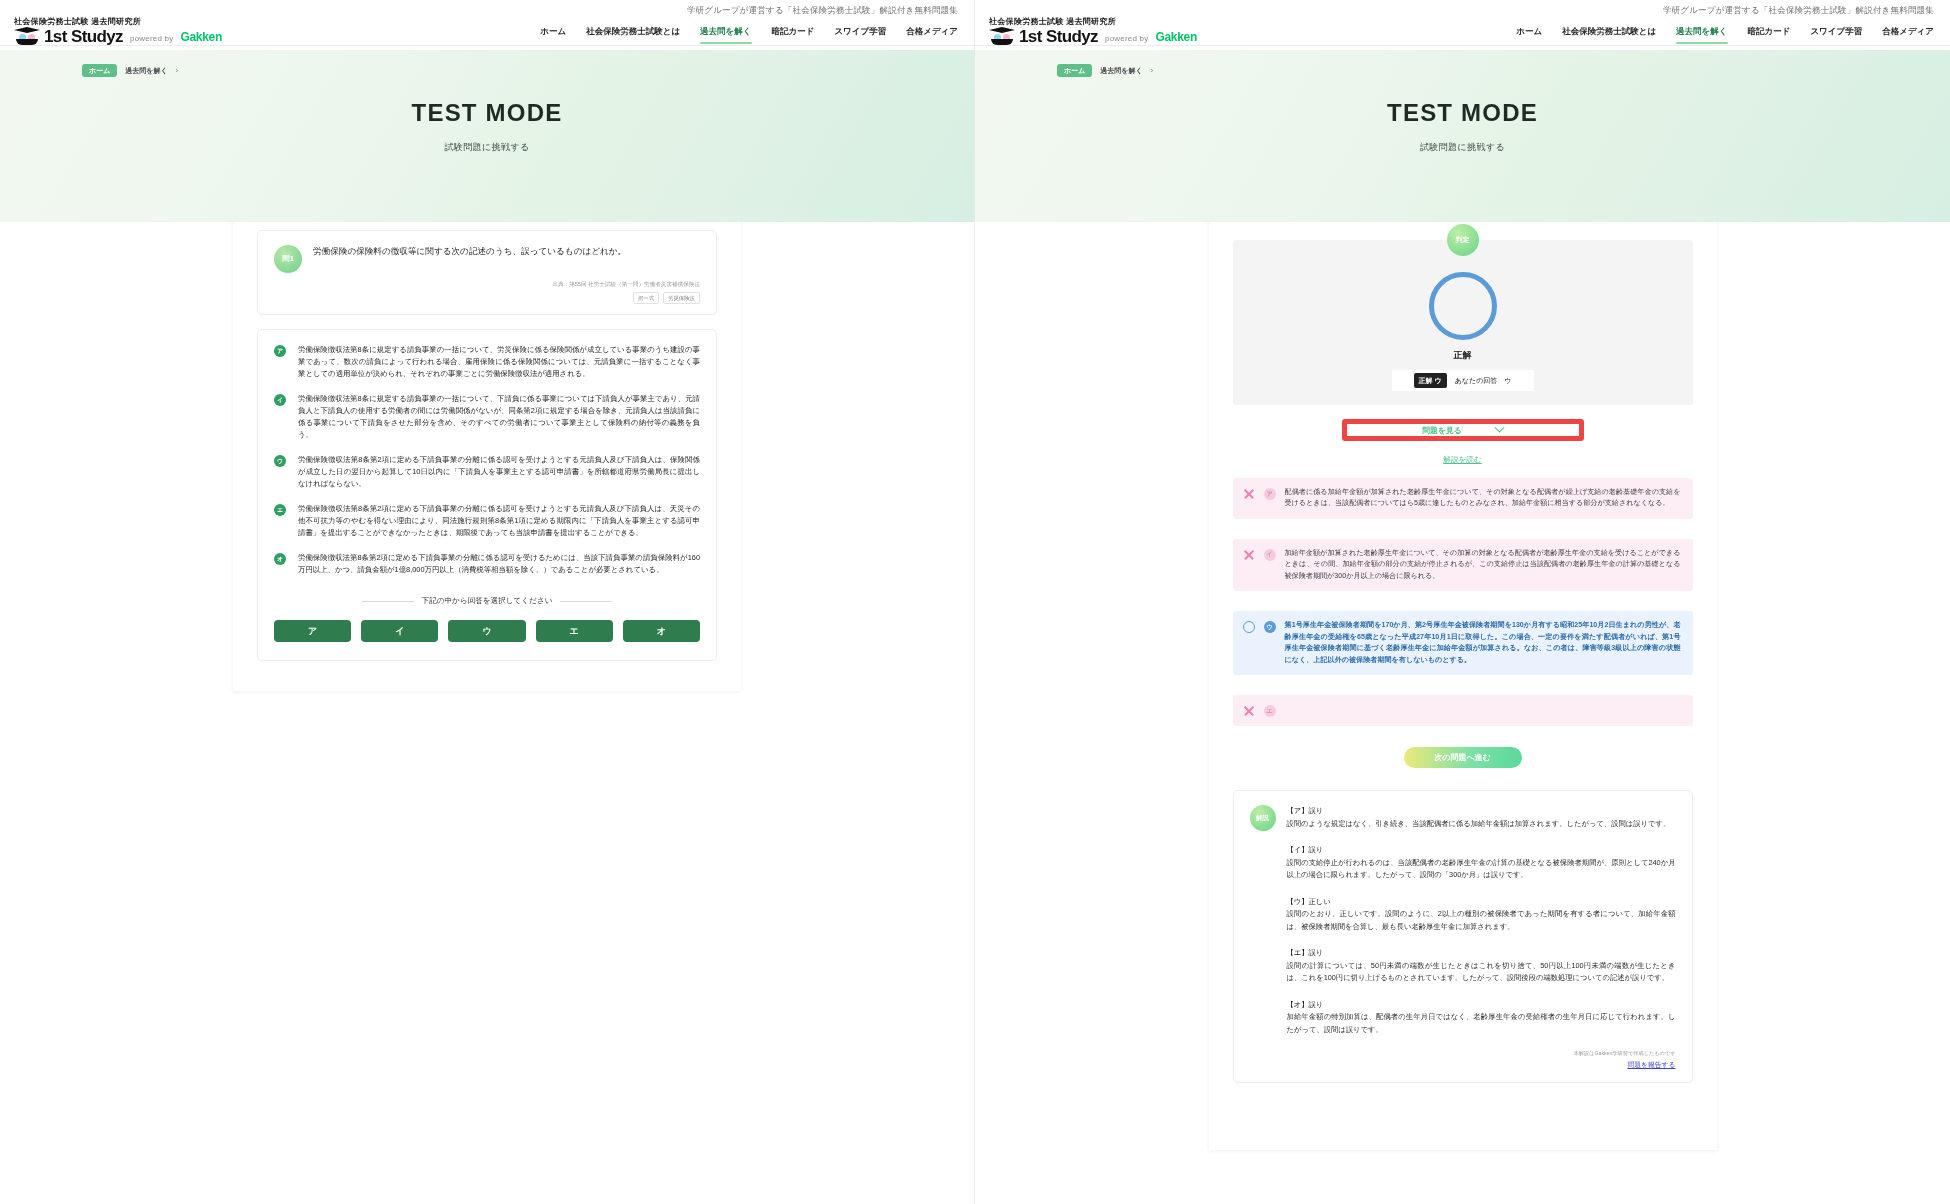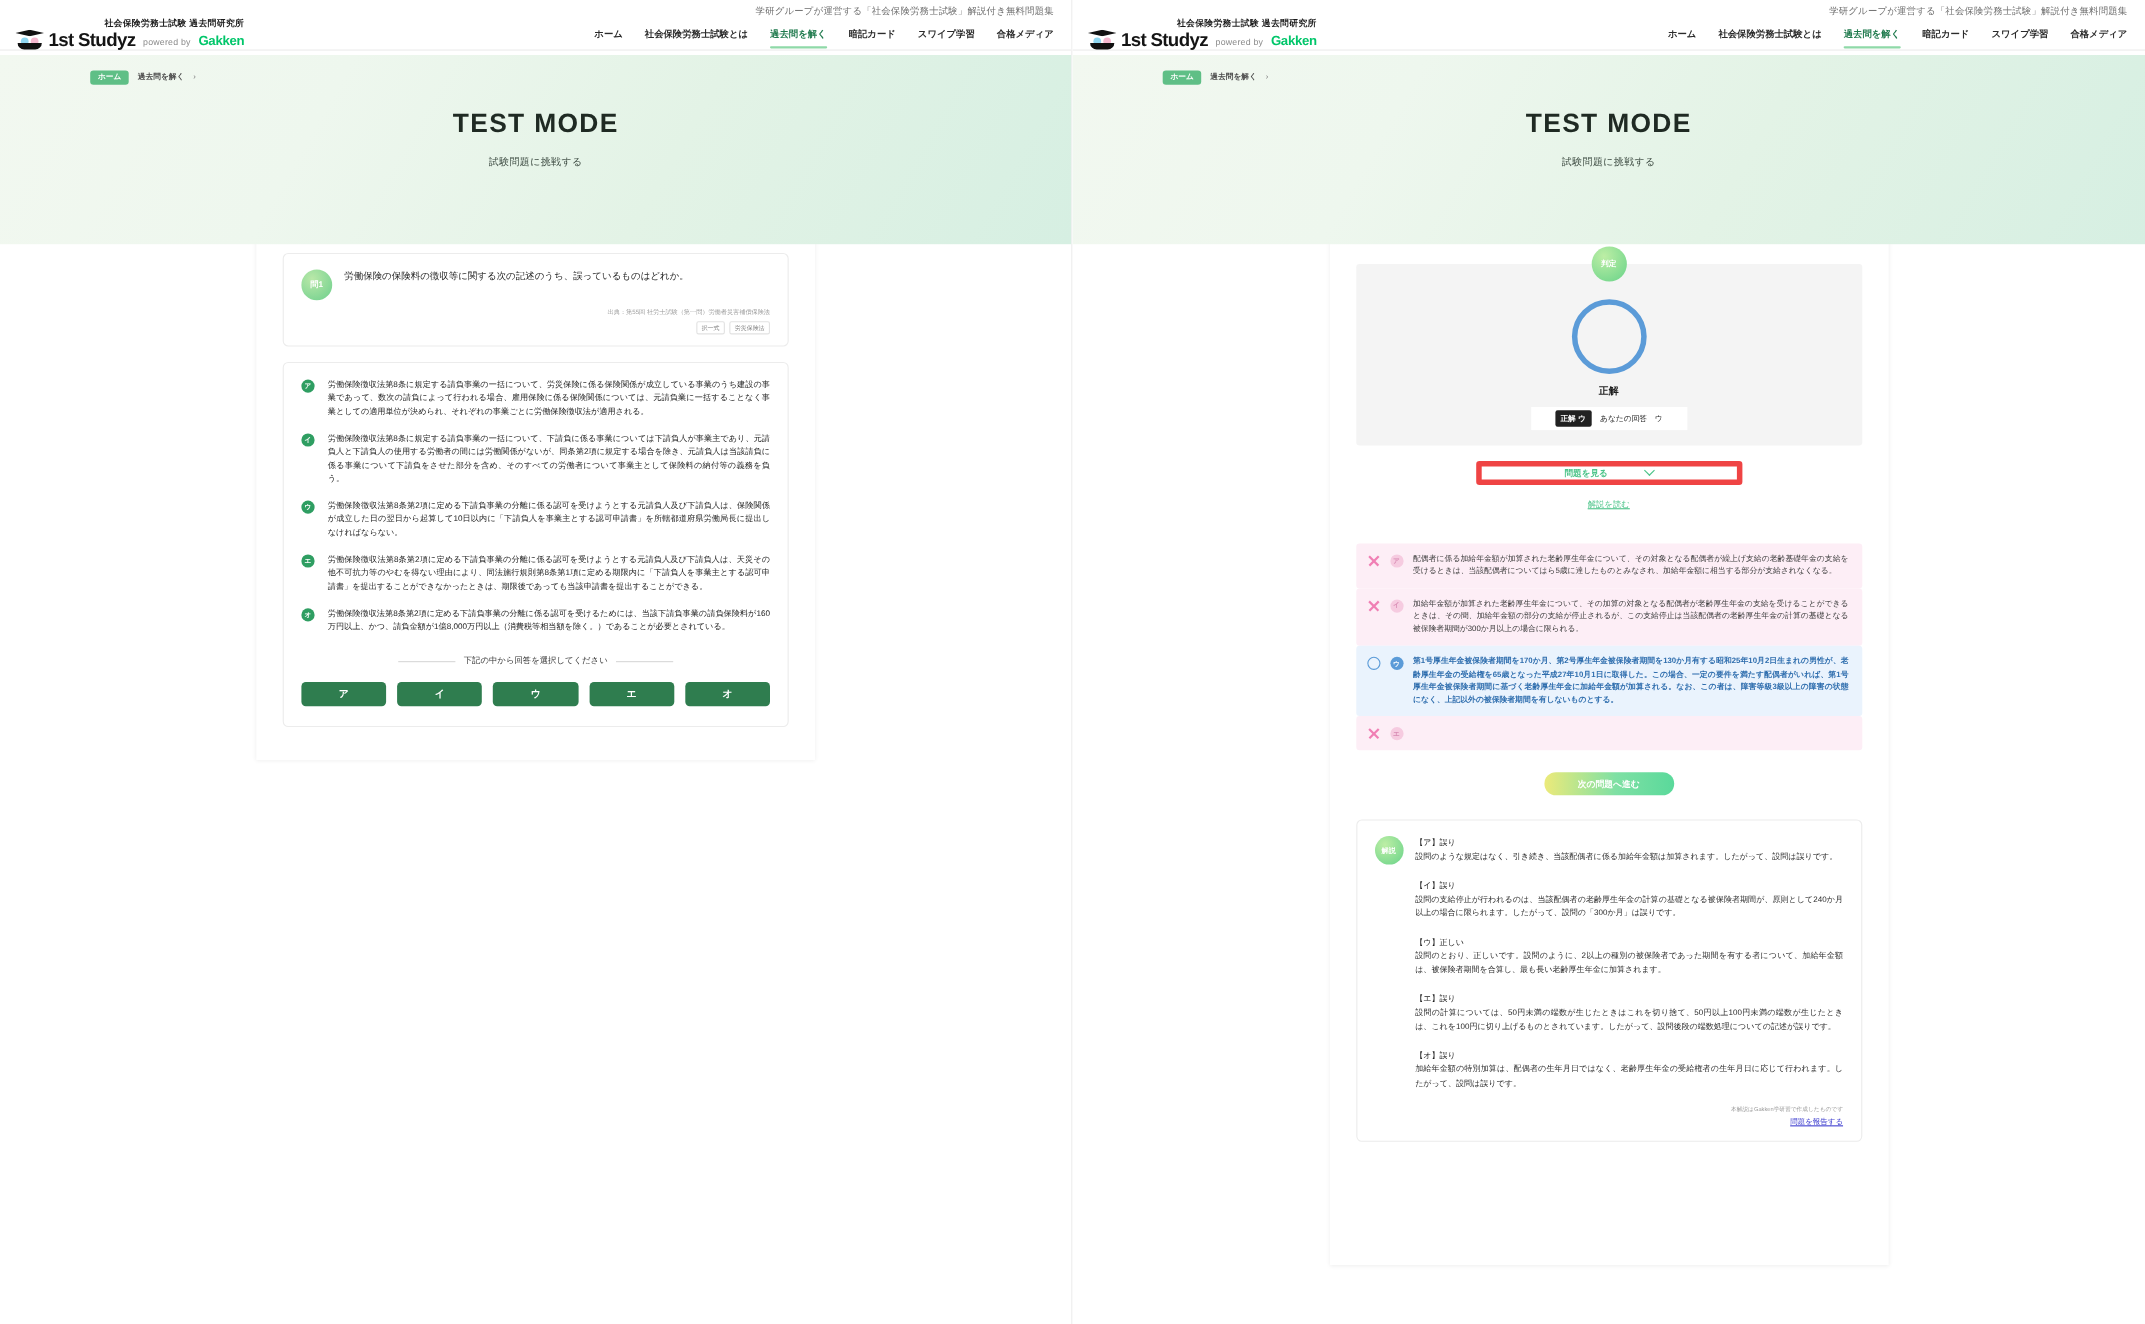--- a/index.html
+++ b/index.html
@@ -19,21 +19,21 @@
     padding-right: 16px; font-size: 8.5px; color:#6f6f6f; letter-spacing:.2px;
   }
 
   
   .header {
     height: 28px; display:flex; align-items:center; justify-content:space-between;
     padding: 0 16px 0 14px; border-bottom: 1px solid #ececec; background:#fff;
     position: relative; top:-4px;
   }
   .brand { display:flex; flex-direction:column; gap:1px; }
-  .brand-top { font-size: 8px; font-weight: 700; color:#1b1b1b; letter-spacing:.3px; line-height:1;text-align:right; }
+  .brand-top { font-size: 8px; font-weight: 700; color:#1b1b1b; letter-spacing:.3px; line-height:1; }
   .brand-row { display:flex; align-items:flex-end; gap:7px; }
   .brand-logo { display:flex; align-items:center; gap:4px; }
   .cap {
     width: 26px; height: 18px; position: relative; flex:none;
   }
   .cap .mortar {
     position:absolute; left:0; top:0; width:26px; height:7px; background:#111;
     clip-path: polygon(50% 0%, 100% 42%, 50% 84%, 0% 42%);
   }
   .cap .qa {
@@ -154,21 +154,21 @@
 
   .see-q {
     margin: 14px auto 0; width: 242px; height:22px; border:5px solid #ef4444; border-radius:3px;
     display:flex; align-items:center; justify-content:center; gap:34px; cursor:pointer;
   }
   .see-q span { font-size:7.8px; color:#4cc489; font-weight:700; }
   .chev { width:7px; height:7px; border-right:1.4px solid #4cc489; border-bottom:1.4px solid #4cc489; transform: rotate(45deg) translate(-2px,-2px); }
   .read-exp { text-align:center; margin-top:7px; }
   .read-exp a { font-size:7.6px; color:#4cc489; text-decoration:underline; cursor:pointer; }
 
-  .result-list { margin-top: 28px; display:flex; flex-direction:column; gap:0; }
+  .result-list { margin-top: 12px; display:flex; flex-direction:column; gap:20px; }
   .res-row {
     display:flex; gap:9px; align-items:flex-start; border-radius:3px; padding:9px 12px 9px 10px;
   }
   .res-row.wrong { background:#fdeef6; }
   .res-row.picked { background:#eaf3fd; }
   .mark { width:12px; height:12px; flex:none; position:relative; margin-top:1px; }
   .mark.x::before, .mark.x::after {
     content:""; position:absolute; left:0; top:5px; width:12px; height:1.6px; background:#f07fb4;
   }
   .mark.x::before { transform: rotate(45deg); }

